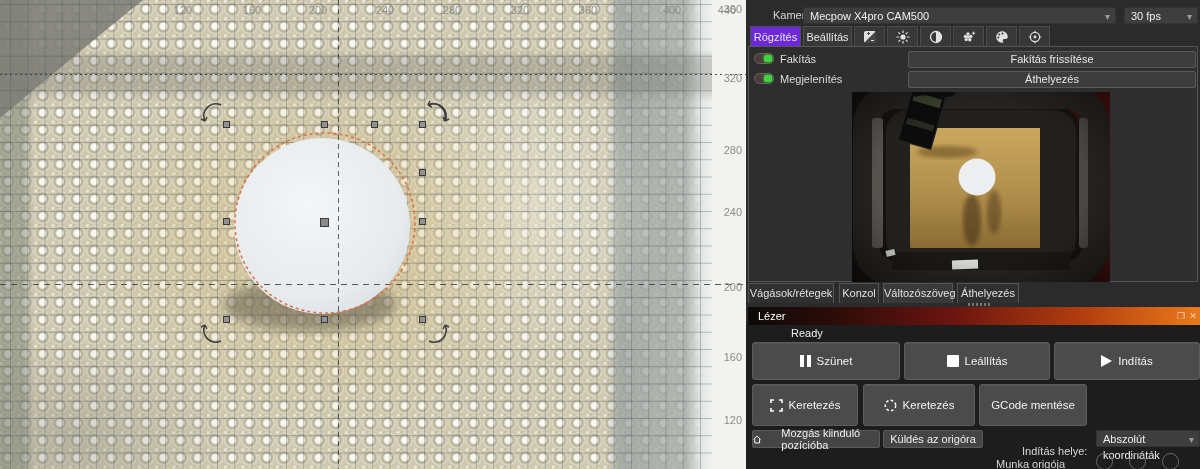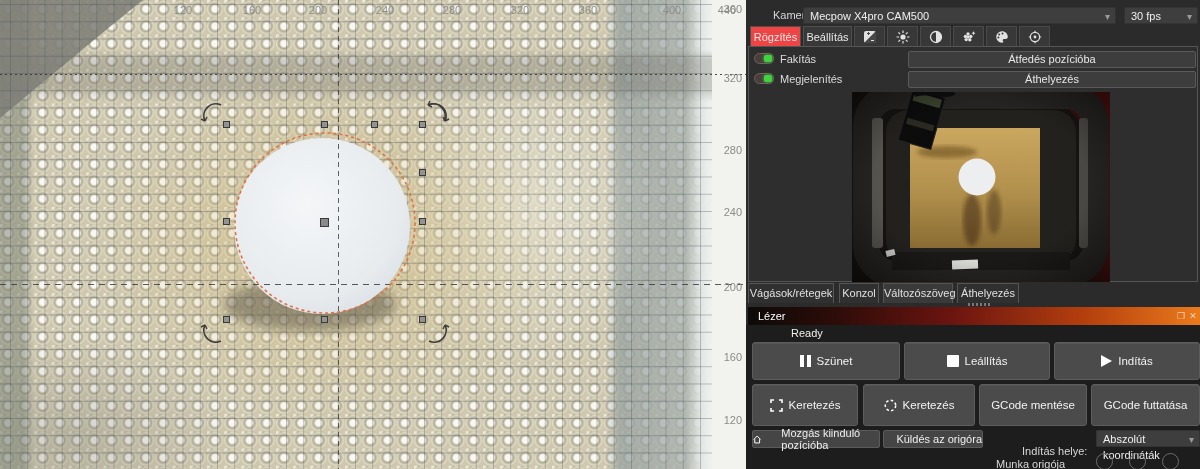--- a/index.html
+++ b/index.html
@@ -40,40 +40,40 @@
   .handle { position:absolute; width:7px; height:7px; background:#929292; border:1px solid #3a3a3a; }
   .handle.center { width:9px; height:9px; background:#8a8a8a; }
   svg.overlay { position:absolute; left:0; top:0; }
 
   
   #panel { position:absolute; left:746px; top:0; width:454px; height:469px; background:#2b2b2b; overflow:hidden; font-size:11px; color:#e2e2e2; }
   .cam-label { position:absolute; left:27px; top:9px; color:#d6d6d6; }
   .select { position:absolute; background:#3e3e3e; color:#efefef; height:17px; line-height:16px; padding:0 6px; border:1px solid #333; border-radius:1px; cursor:default; }
   .select .chev { position:absolute; right:5px; top:1px; color:#9a9a9a; font-size:10px; }
   .tab { position:absolute; top:26px; height:21px; line-height:20px; text-align:center; background:#383838; border:1px solid #4f4f4f; border-bottom:none; color:#e8e8e8; }
-  .tab.active { background:#ef4444; }
+  .tab.active { background:#6d28d9; }
   .itab { position:absolute; top:26px; width:31px; height:21px; background:#383838; border:1px solid #4a4a4a; border-bottom:none; display:flex; align-items:center; justify-content:center; }
   .groupbox { position:absolute; left:2px; top:46px; width:450px; height:236px; background:#2e2e2e; border:1px solid #565656; }
   .toggle { position:absolute; width:20px; height:11px; border-radius:6px; background:#4a3e3a; border:1px solid #6a625e; }
   .toggle .knob { position:absolute; right:1px; top:1px; width:8px; height:7px; border-radius:2px; background:#3fd43f; box-shadow:0 0 3px #3fd43f; }
   .tlabel { position:absolute; color:#dcdcdc; }
   .sbtn { position:absolute; background:#3d3d3d; border:1px solid #5a5a5a; border-radius:2px; color:#e8e8e8; text-align:center; height:17px; line-height:15px; }
   .btabs .tab2 { position:absolute; top:283px; height:20px; line-height:19px; text-align:center; background:#303030; border:1px solid #555; border-bottom:none; color:#e0e0e0; }
   .tab2.active { background:#3a3a3a; }
   .dots { position:absolute; top:303px; left:222px; width:22px; height:3px;
     background:repeating-linear-gradient(90deg,#777 0 2px,transparent 2px 4px); }
   .laser-hdr { position:absolute; left:2px; top:307px; width:452px; height:18px;
     background:linear-gradient(90deg,#0d0a09 0%,#2a0c08 18%,#6b1410 45%,#b5400e 75%,#ea7b1c 100%);
     color:#fff; line-height:18px; padding-left:10px; font-size:11px; }
   .hdr-ic { position:absolute; top:4px; width:10px; height:10px; color:rgba(255,225,210,.85); font-size:9px; line-height:10px; text-align:center; }
   .laser-body { position:absolute; left:0; top:325px; width:454px; height:144px; background:#1d1d1d; }
   .ready { position:absolute; left:5px; top:2px; color:#f0f0f0;padding-left:40px; }
   .bbtn { position:absolute; background:#4b4b4b; border:1px solid #5d5d5d; border-radius:3px;
     box-shadow:inset 0 1px 0 rgba(255,255,255,.06); color:#f2f2f2; display:flex; align-items:center; justify-content:center; gap:6px; font-size:11.5px; }
-  .mbtn { position:absolute; background:#454545; border:1px solid #5a5a5a; border-radius:2px; color:#efefef; height:18px; display:flex; align-items:center; justify-content:flex-end; gap:20px; font-size:11px; }
+  .mbtn { position:absolute; background:#454545; border:1px solid #5a5a5a; border-radius:2px; color:#efefef; height:18px; display:flex; align-items:center; justify-content:center; gap:20px; font-size:11px; }
   .flabel { position:absolute; color:#d8d8d8; }
   .radio { position:absolute; width:17px; height:17px; border:1px solid #6a6a6a; border-radius:50%; background:transparent; }
   .icon13 { width:14px; height:14px; display:block; }
 </style>
 </head>
 <body>
 
 <div id="app">
 
   <div id="workspace">
@@ -217,21 +217,21 @@
         <path d="M7 .8 V3 M7 11 v2.2 M.8 7 H3 M11 7 h2.2" stroke="#e2e2e2" stroke-width="1.2"></path>
       </svg>
     </div>
 
     <div class="groupbox"></div>
 
     <div class="toggle" style="left:8px;top:53px">
         <span class="knob"></span>
       </div>
     <span class="tlabel" style="left:34px;top:53px">Fakítás</span>
-    <div class="sbtn" style="left:162px;top:51px;width:288px">Átfedés pozícióba</div>
+    <div class="sbtn" style="left:162px;top:51px;width:288px">Fakítás frissítése</div>
 
     <div class="toggle" style="left:8px;top:73px">
         <span class="knob"></span>
       </div>
     <span class="tlabel" style="left:34px;top:73px">Megjelenítés</span>
     <div class="sbtn" style="left:162px;top:71px;width:288px">Áthelyezés</div>
 
     <svg style="position:absolute;left:106px;top:92px" width="258" height="190" viewBox="0 0 258 190">
       <defs>
         <radialGradient id="vig" cx="50%" cy="48%" r="75%">
@@ -321,23 +321,20 @@
       </div>
       <div class="bbtn" style="left:117px;top:59px;width:112px;height:42px">
         <svg width="13" height="13" viewBox="0 0 13 13">
           <circle cx="6.5" cy="6.5" r="5.2" fill="none" stroke="#fff" stroke-width="1.5" stroke-dasharray="2.6 2.2"></circle>
         </svg>
         <span>Keretezés</span>
       </div>
       <div class="bbtn" style="left:233px;top:59px;width:108px;height:42px">
         <span>GCode mentése</span>
       </div>
-      <div class="bbtn" style="left:345px;top:59px;width:109px;height:42px">
-        <span>GCode futtatása</span>
-      </div>
 
       <div class="mbtn" style="left:6px;top:105px;width:128px">
         <svg width="11" height="11" viewBox="0 0 12 12">
           <path d="M1 6 L6 1 L11 6 M2.5 5.5 V11 H9.5 V5.5" fill="none" stroke="#fff" stroke-width="1.4"></path>
         </svg>
         <span>Mozgás kiinduló pozícióba</span>
       </div>
       <div class="mbtn" style="left:137px;top:105px;width:100px">
         <span>Küldés az origóra</span>
       </div>

